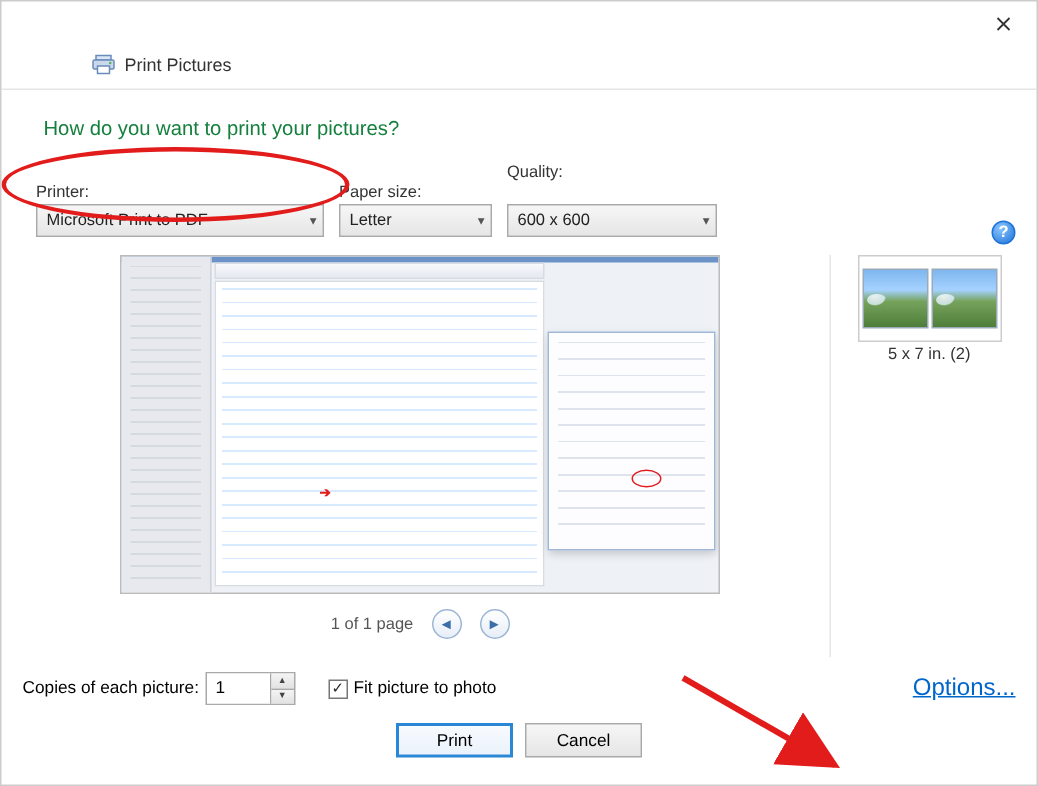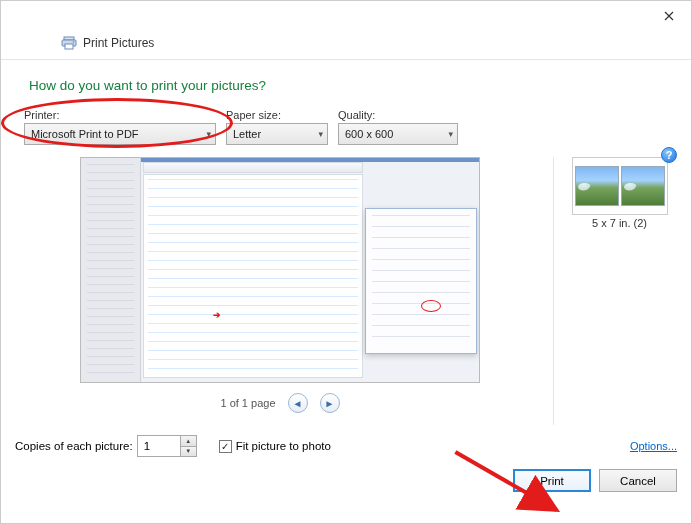--- a/index.html
+++ b/index.html
@@ -16,21 +16,21 @@
 
   .question { color:#15803d; font-size: 13.5px; padding: 4px 28px 16px 28px; }
 
   .selectors { display:flex; gap:10px; padding: 0 23px; align-items:flex-end; position:relative; }
   .sel-col { display:flex; flex-direction:column; gap:2px; }
   .sel-label { font-size:11px; color:#333; }
   .dd { height:22px; background: linear-gradient(#f6f6f6,#e6e6e6); border:1px solid #a9a9a9; font-size:11px; display:flex; align-items:center; justify-content:space-between; padding:0 4px 0 6px; color:#222; }
   .dd .chev { font-size:9px; color:#555; }
   .dd.printer { width: 192px; gap: 26px; }
   .dd.paper { width: 102px; }
-  .dd.quality { width: 120px; }
+  .dd.quality { width: 140px; margin-top: 13px; }
 
   .red-ellipse { position:absolute; left:0px; top:-11px; width:232px; height:50px; border:3px solid #e21b1b; border-radius:50%; pointer-events:none; }
 
   .help-icon { position:absolute; right:14px; top:146px; width:16px; height:16px; border-radius:50%; background:radial-gradient(circle at 35% 30%, #89c5ff, #1e73d8); color:#fff; font-size:11px; display:flex; align-items:center; justify-content:center; font-weight:bold; border:1px solid #1e73d8;}
 
   .main { display:flex; padding: 12px 14px 0 14px; gap:8px; }
   .preview-pane { flex:1; display:flex; flex-direction:column; align-items:center; }
   .preview-img { width: 400px; height: 226px; border:1px solid #bbb; background:#eef2f7; position:relative; overflow:hidden; }
   .fake-tree { position:absolute; left:0; top:0; width:60px; height:100%; background:#e7e9ee; border-right:1px solid #cfd3da;}
   .fake-tree::before{content:"";position:absolute;inset:6px;background:repeating-linear-gradient(#d5d9e0 0 1px,transparent 1px 8px);}
@@ -56,23 +56,23 @@
   .two .land{width:44px;height:44px;}
   .two2 .land{width:44px;height:40px;}
 
   .copies-row { display:flex; align-items:center; padding: 10px 14px 4px 14px; font-size:11.5px; gap:4px;}
   .copies-input { width: 60px; height:22px; border:1px solid #a9a9a9; display:flex; }
   .copies-text { flex:1; padding:0 6px; display:flex; align-items:center; background:#fff; }
   .spinner { width:16px; display:flex; flex-direction:column; border-left:1px solid #a9a9a9;}
   .spin { flex:1; background:linear-gradient(#f4f4f4,#e2e2e2); display:flex;align-items:center;justify-content:center;font-size:6px;color:#444;}
   .spin + .spin{border-top:1px solid #a9a9a9;}
   .chk { width:13px;height:13px;border:1px solid #777;display:inline-flex;align-items:center;justify-content:center;font-size:10px;color:#222;background:#fff;}
-  .options-link { margin-left:auto; color:#0066cc; text-decoration:underline; font-size:11px;}
+  .options-link { margin-left:auto; color:#0066cc; text-decoration:underline; font-size:16px;}
 
-  .footer { display:flex; justify-content:flex-end; gap:8px; padding: 8px 14px 12px 14px; }
+  .footer { display:flex; justify-content:center; gap:8px; padding: 8px 14px 12px 14px; }
   .btn { width:78px; height:23px; font-size:11.5px; border:1px solid #a9a9a9; background:linear-gradient(#f6f6f6,#e6e6e6); display:flex; align-items:center; justify-content:center;}
   .btn.primary { border:2px solid #2a87d6; background:linear-gradient(#f8fbff,#eaf2fb); }
 
   .big-arrow { position:absolute; pointer-events:none; left:440px; top:464px; transform:rotate(20deg); }
 </style>
 </head>
 <body>
 
 <div class="titlebar">
   <div class="close-x">

